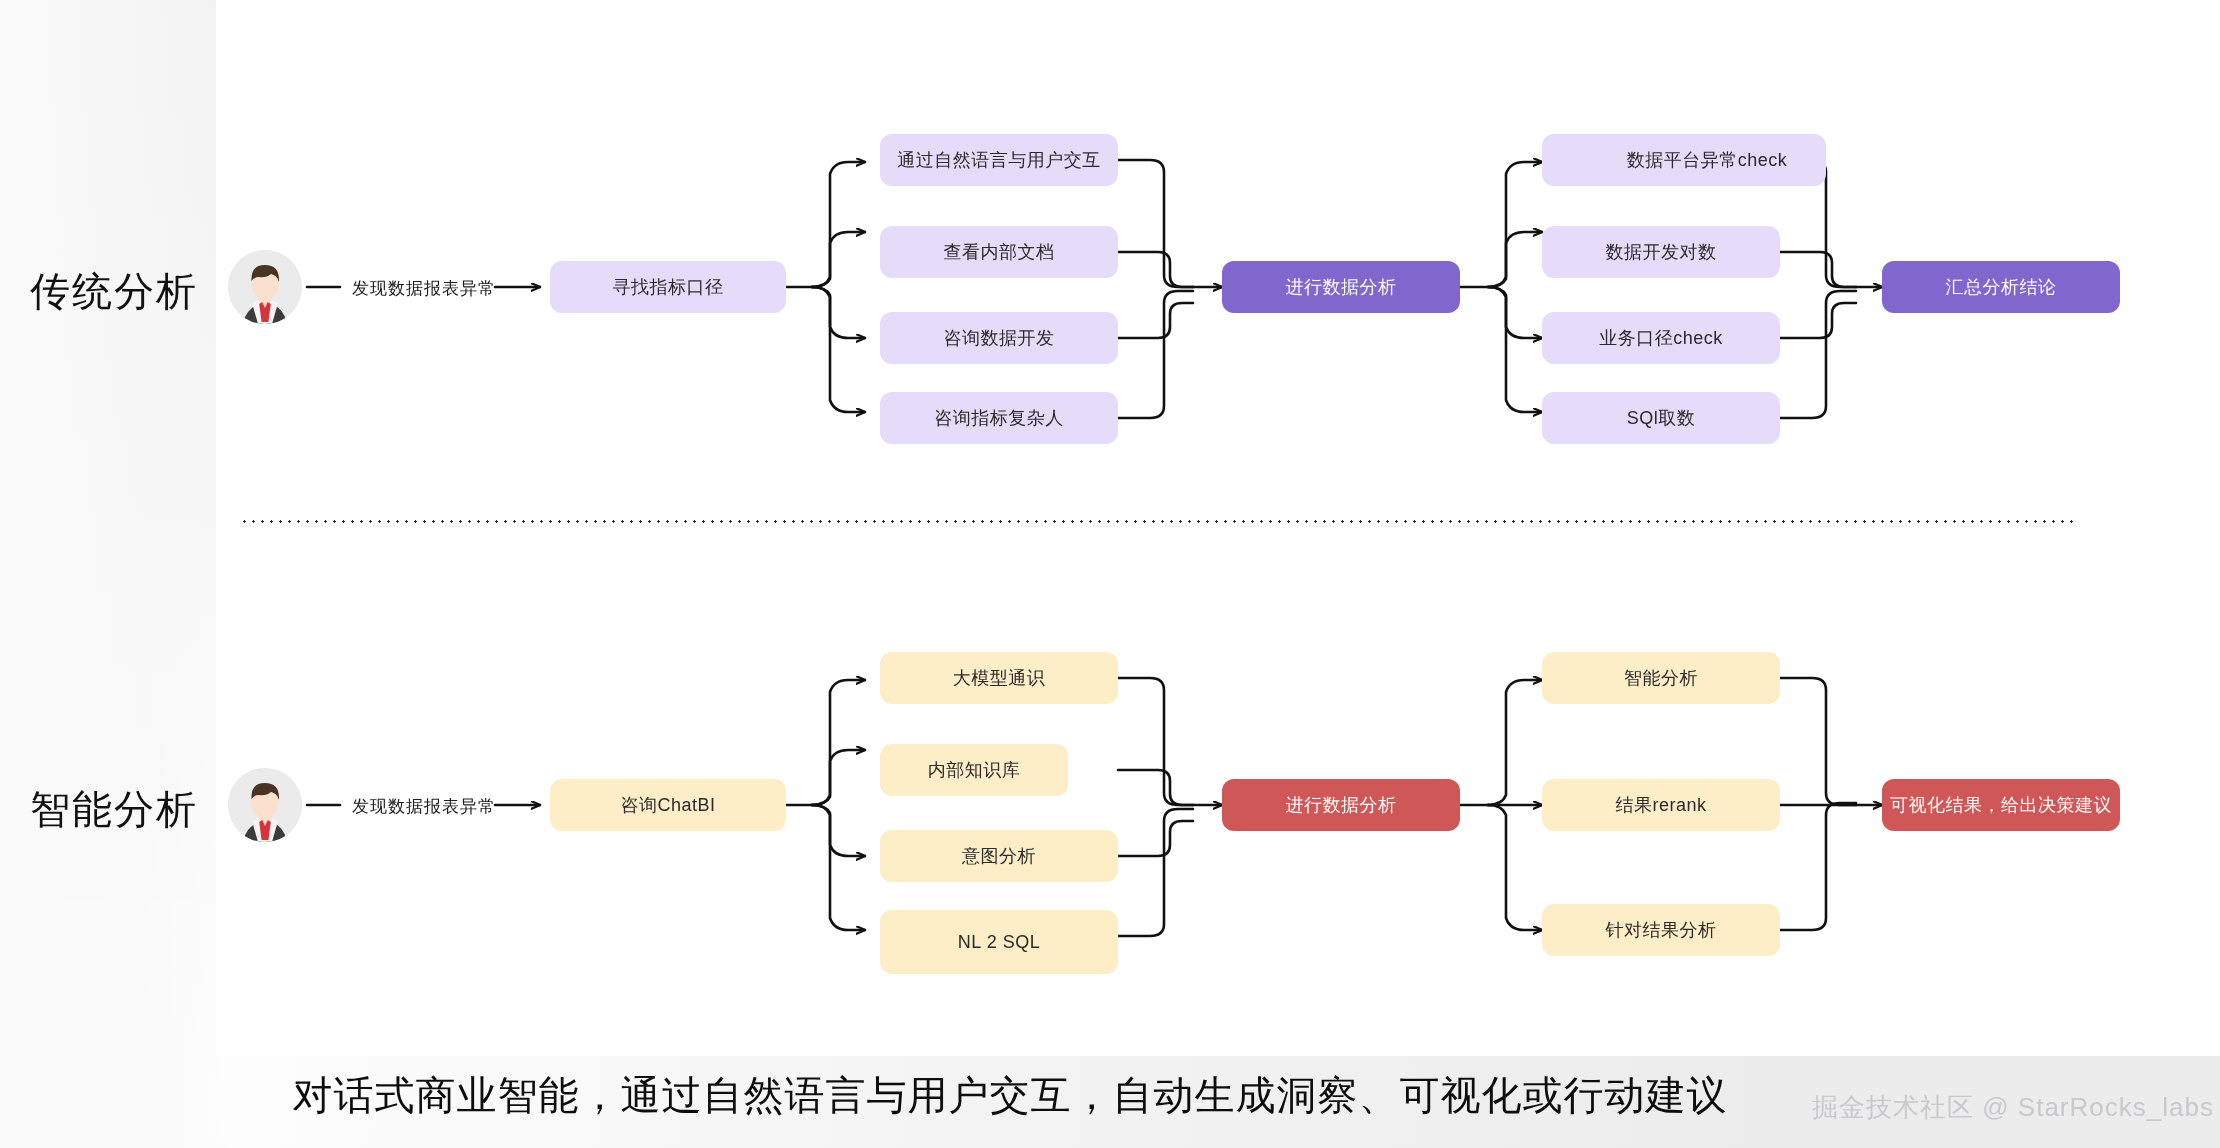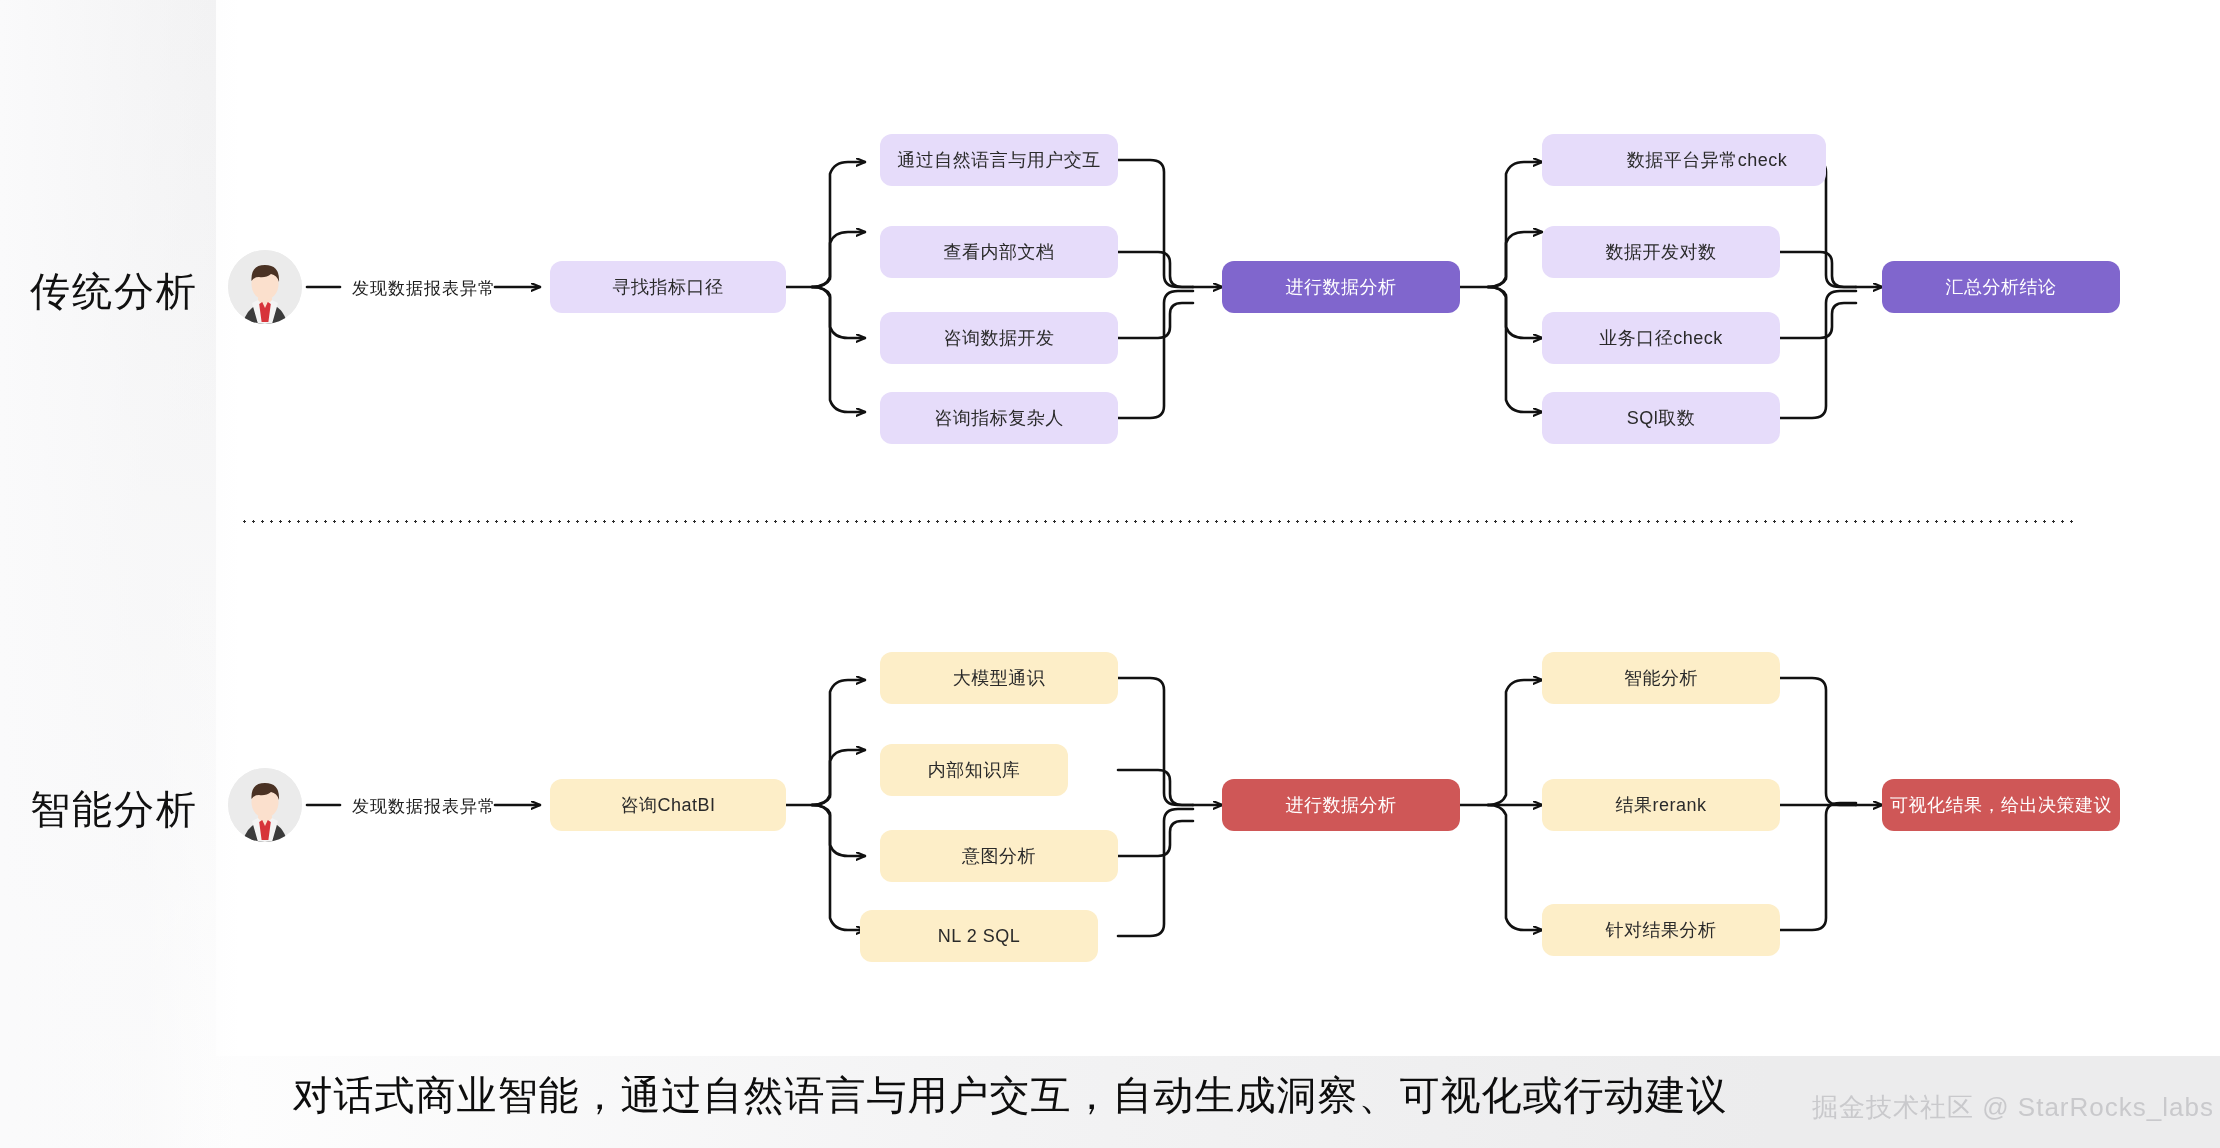--- a/index.html
+++ b/index.html
@@ -177,21 +177,21 @@
     </svg>
   </div>
 
   <div class="edge-cap" style="left:352px;top:795px;">发现数据报表异常</div>
 
   <div class="node n-cream" style="left:550px;top:779px;width:236px;height:52px;">咨询ChatBI</div>
 
   <div class="node n-cream" style="left:880px;top:652px;width:238px;height:52px;">大模型通识</div>
   <div class="node n-cream" style="left:880px;top:744px;width:188px;height:52px;">内部知识库</div>
   <div class="node n-cream" style="left:880px;top:830px;width:238px;height:52px;text-align:center;">意图分析</div>
-  <div class="node n-cream" style="left:860px;top:910px;width:238px;height:52px;">NL 2 SQL</div>
+  <div class="node n-cream" style="left:880px;top:910px;width:238px;height:64px;">NL 2 SQL</div>
 
   <div class="node n-red" style="left:1222px;top:779px;width:238px;height:52px;">进行数据分析</div>
 
   <div class="node n-cream" style="left:1542px;top:652px;width:238px;height:52px;">智能分析</div>
   <div class="node n-cream" style="left:1542px;top:779px;width:238px;height:52px;">结果rerank</div>
   <div class="node n-cream" style="left:1542px;top:904px;width:238px;height:52px;">针对结果分析</div>
 
   <div class="node n-red" style="left:1882px;top:779px;width:238px;height:52px;">可视化结果，给出决策建议</div>
 
   <div id="caption">

